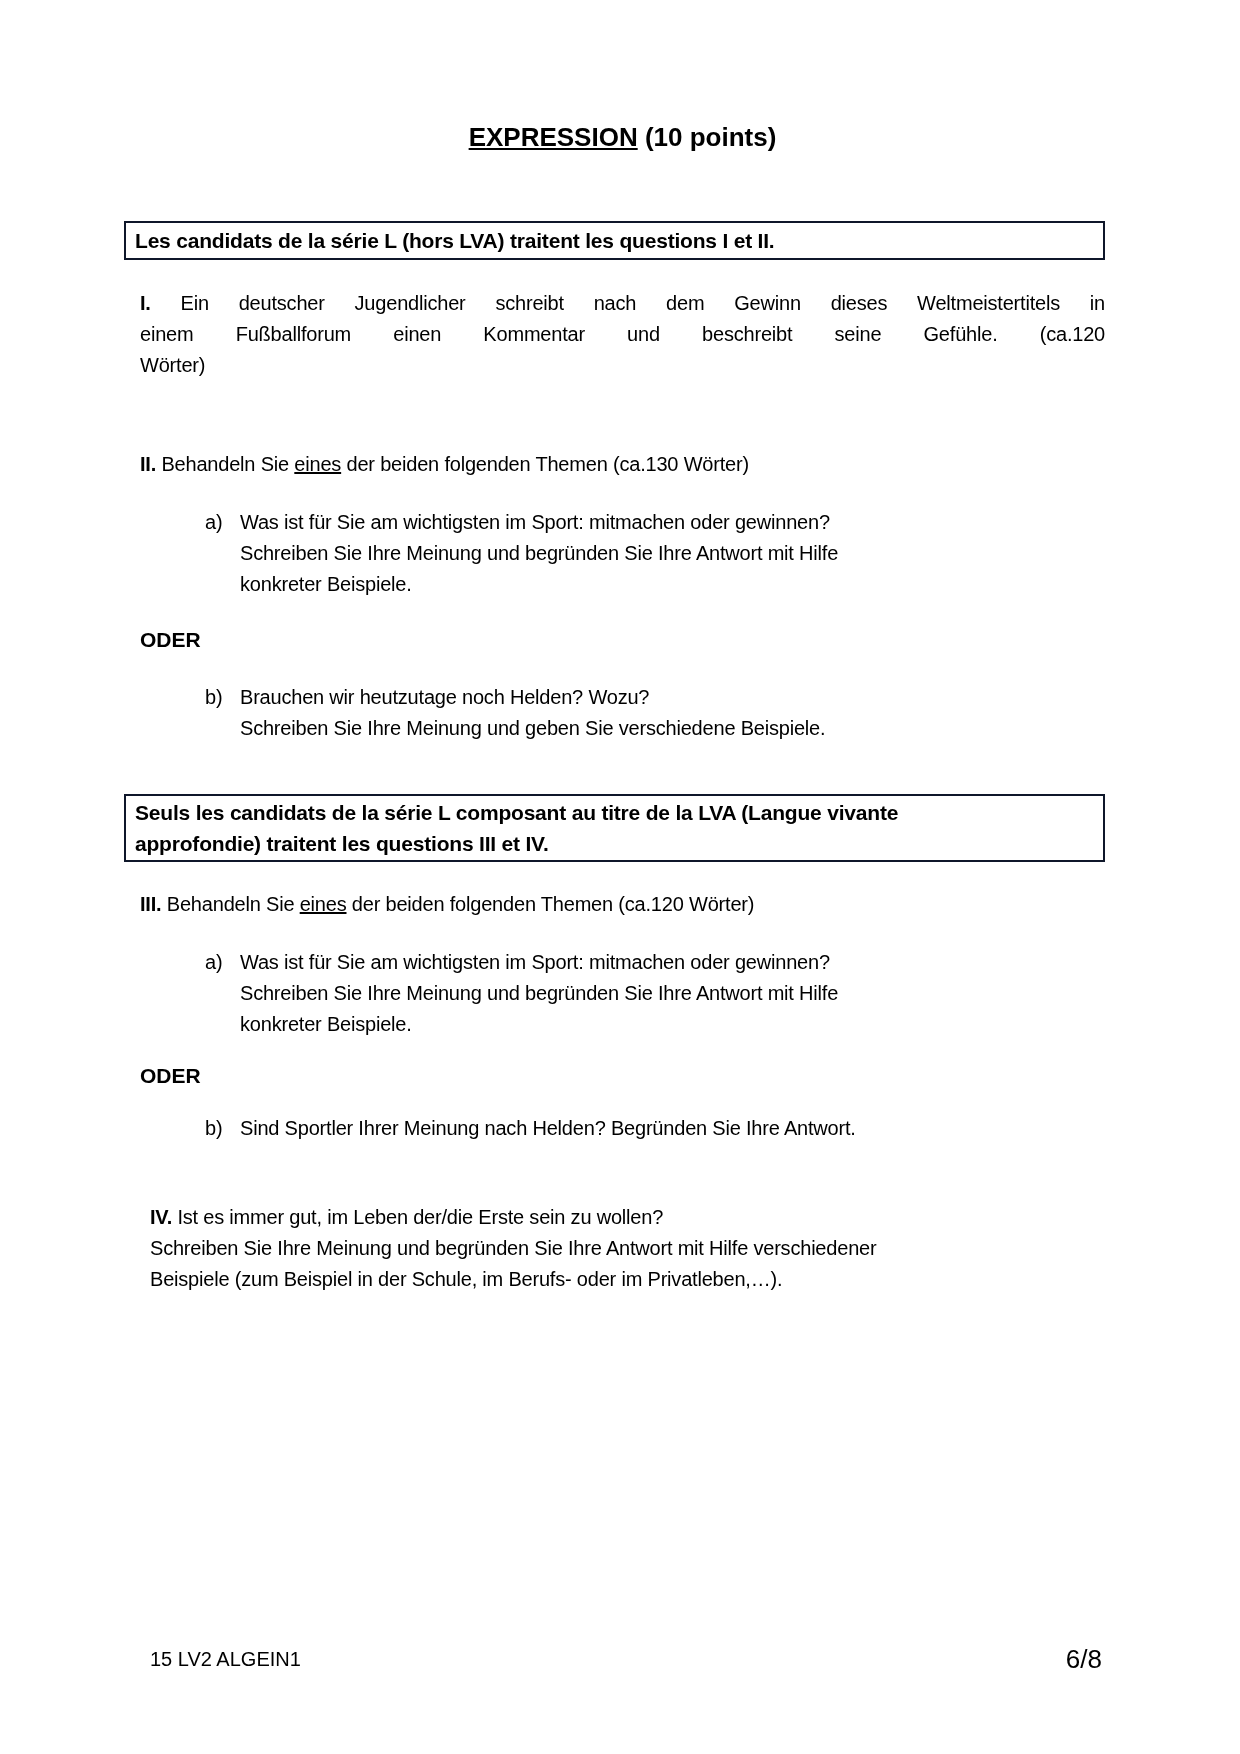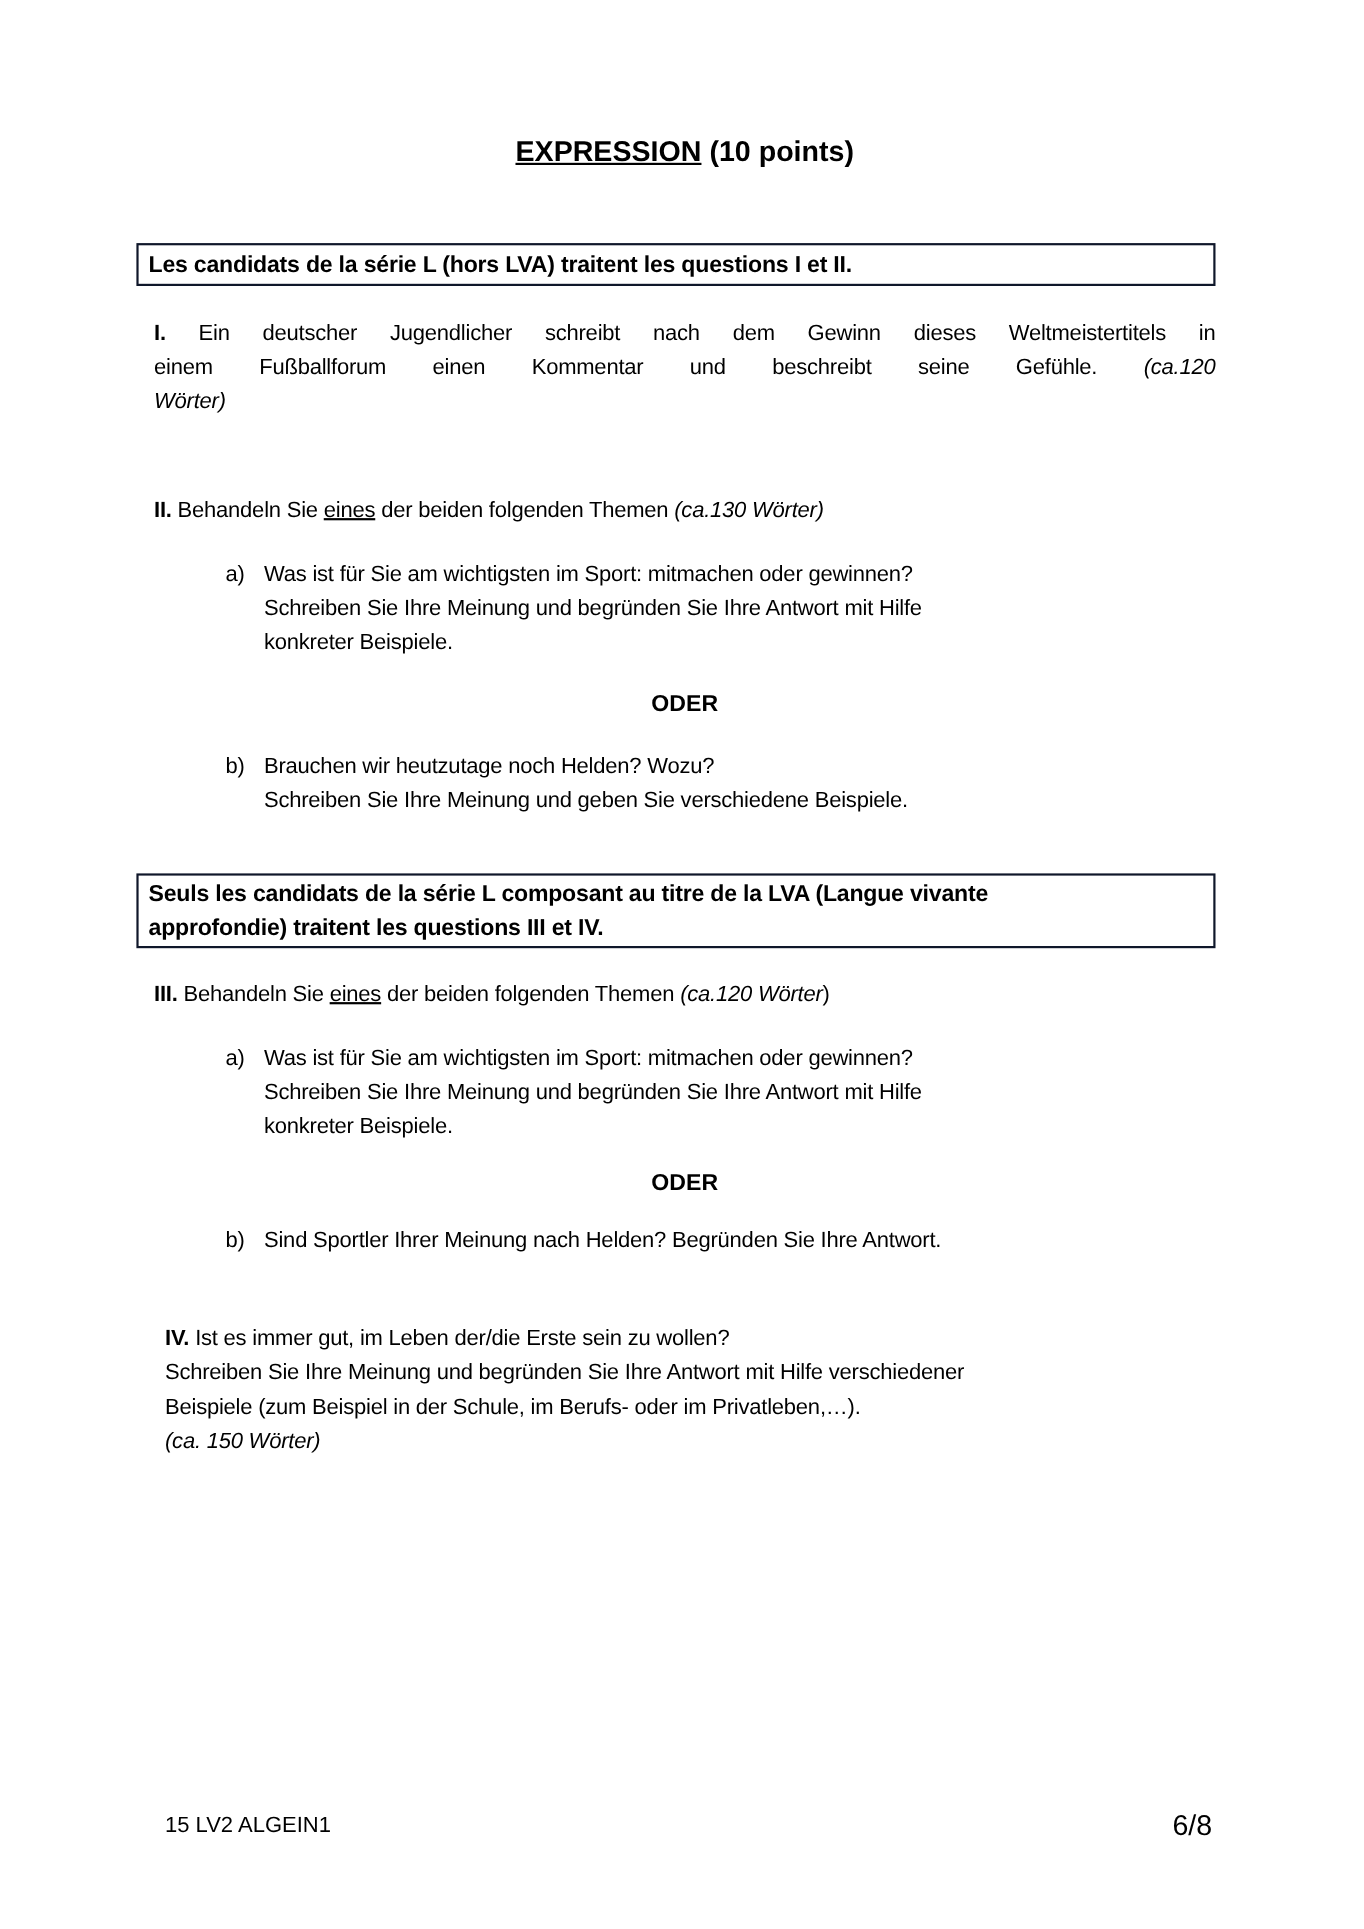--- a/index.html
+++ b/index.html
@@ -28,37 +28,37 @@
     font-size:21px; line-height:29px;
     letter-spacing:-0.2px;
     padding:3px 9px;
   }
   .notice-1 { margin-top:66px; }
   .notice-2 { margin-top:50px; padding:1px 9px; line-height:31px; }
 
   .para { font-size:20px; line-height:31px; letter-spacing:-0.2px; }
   .jline { text-align:justify; text-align-last:justify; }
   .b { font-weight:bold; }
-  .i { font-style:italic; }
+  .i { }
   .u { text-decoration:underline; }
 
   .q1 { margin-top:28px; }
   .qhead-2 { margin-top:68px; }
   .qhead-3 { margin-top:27px; }
 
   .opt { }
   .opt-a2 { margin-top:27px; }
   .opt-b2 { margin-top:27px; }
   .opt-a3 { margin-top:27px; }
   .opt-b3 { margin-top:22px; }
   .item-first { padding-left:65px; }
   .marker { display:inline-block; width:35px; }
   .item-cont { padding-left:100px; }
 
-  .oder { text-align:center; font-weight:bold; font-size:21px; line-height:31px; }
+  .oder { text-align:left; font-weight:bold; font-size:21px; line-height:31px; }
   .oder-1 { margin-top:24px; }
   .oder-2 { margin-top:20px; }
 
   .q4 { margin-top:58px; padding-left:10px; }
 
   .footer-left  { position:absolute; left:150px;  top:1647px; font-size:20px; line-height:24px; }
   .footer-right { position:absolute; right:138px; top:1647px; font-size:26px; line-height:24px; }
 </style>
 </head>
 <body>
@@ -120,20 +120,19 @@
 
     <div class="para opt opt-b3">
       <div class="item-first"><span class="marker">b)</span><span>Sind Sportler Ihrer Meinung nach Helden? Begründen Sie Ihre Antwort.</span></div>
     </div>
 
     <div class="para q4">
       <div><span class="b">IV.</span>
         <span>Ist es immer gut, im Leben der/die Erste sein zu wollen?</span></div>
       <div>Schreiben Sie Ihre Meinung und begründen Sie Ihre Antwort mit Hilfe verschiedener</div>
       <div>Beispiele (zum Beispiel in der Schule, im Berufs- oder im Privatleben,…).</div>
-      <div class="i">(ca. 150 Wörter)</div>
     </div>
 
   </div>
 
   <div class="footer-left">15 LV2 ALGEIN1</div>
   <div class="footer-right">6/8</div>
 </div>
 
 </body></html>

